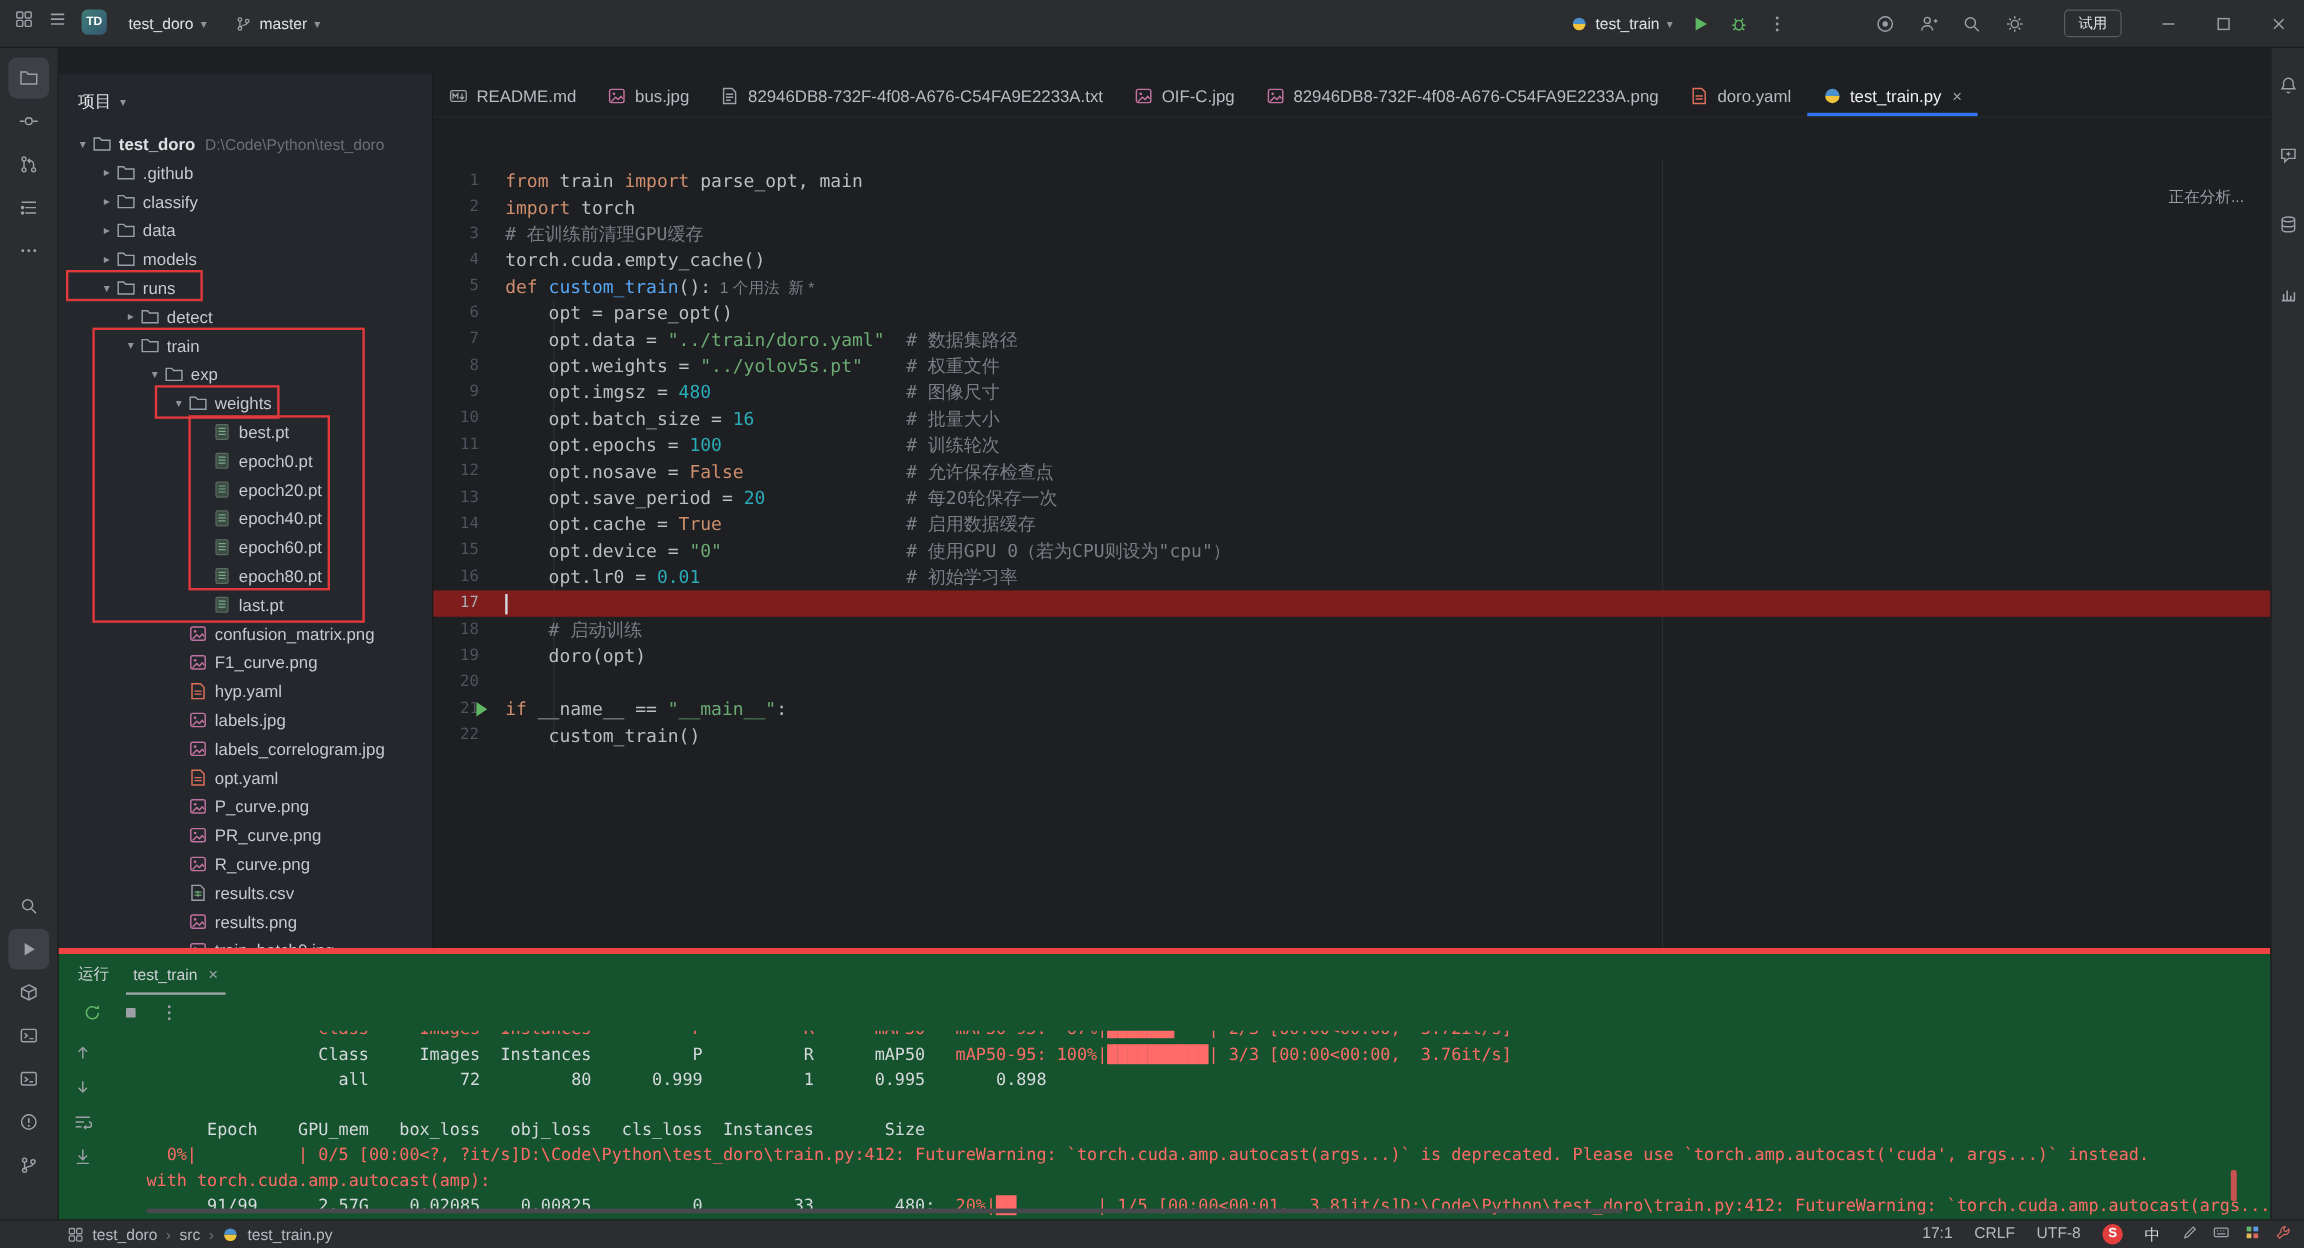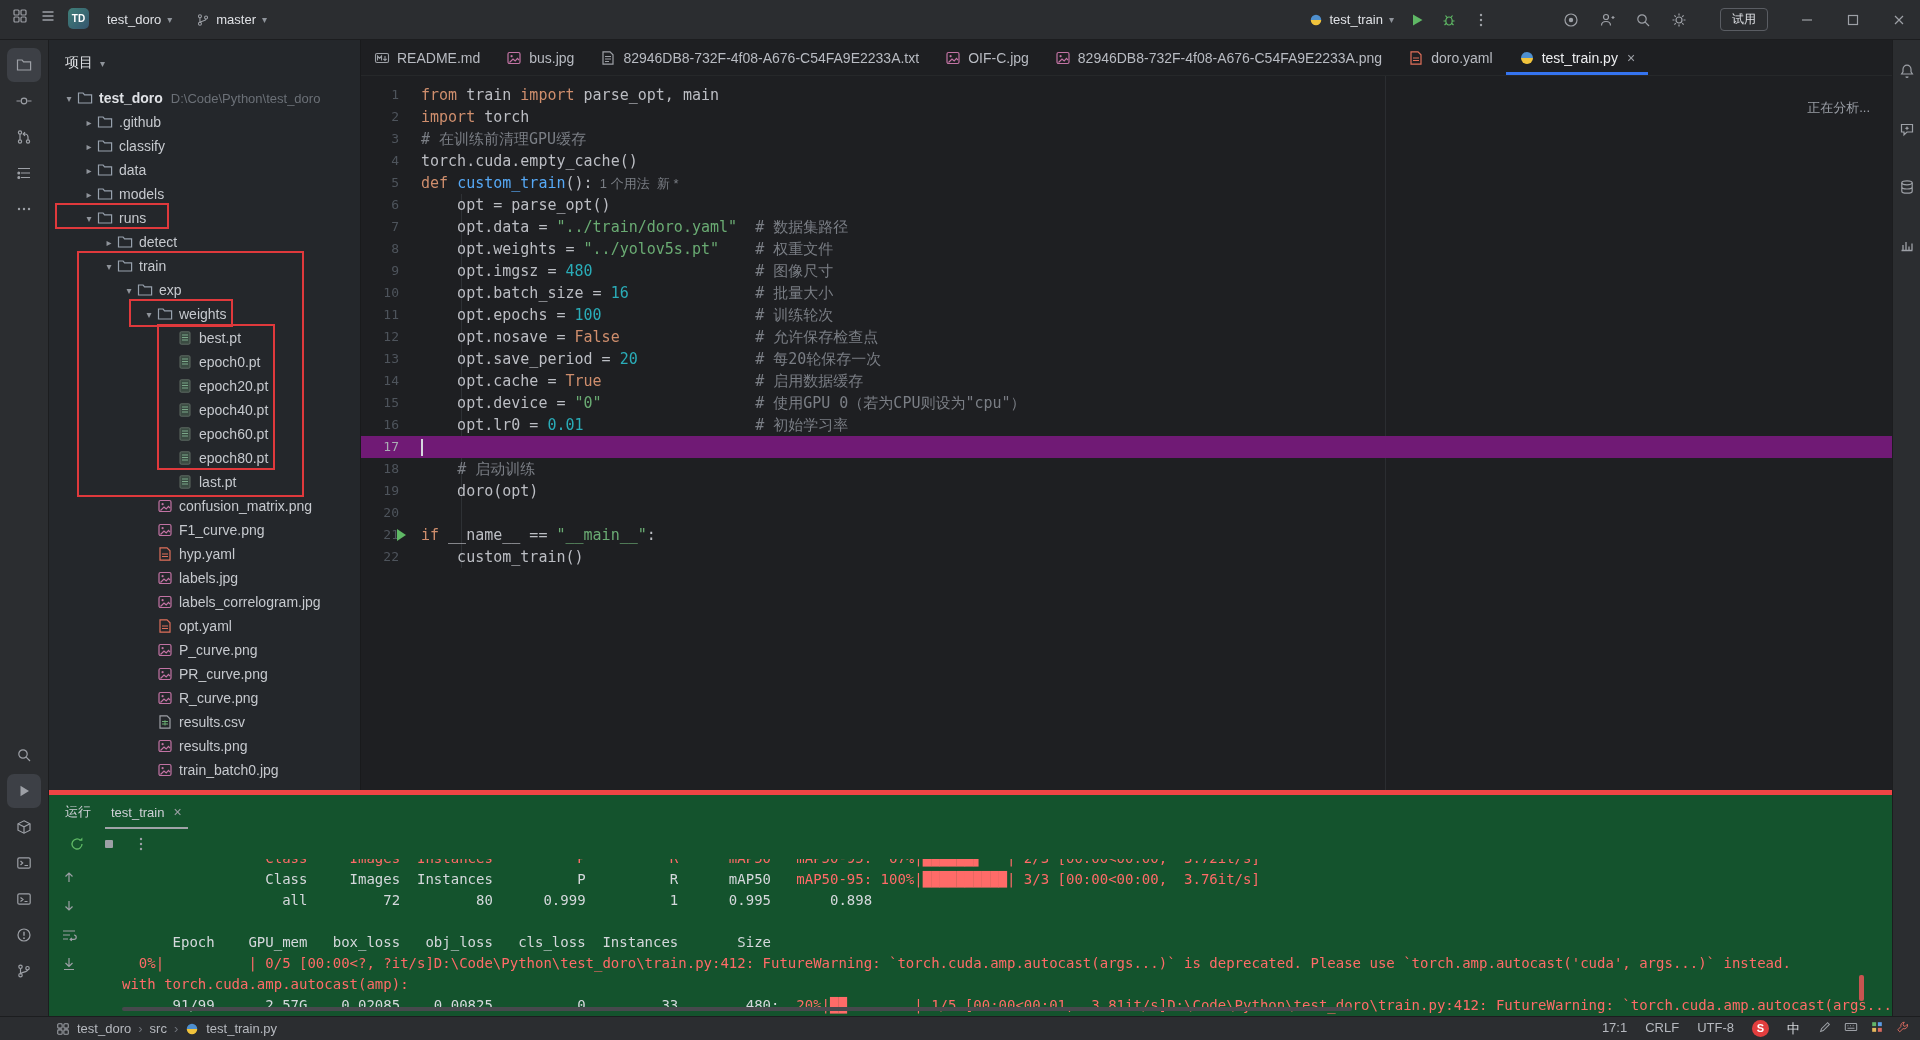--- a/index.html
+++ b/index.html
@@ -25,45 +25,45 @@
   .win-btn{width:42px;height:40px;display:flex;align-items:center;justify-content:center;color:#CED0D6;}
   #run-actions{display:flex;align-items:center;gap:2px;margin-right:56px;}
 
   
   #body-row{display:flex;height:976px;}
   #left-strip{width:49px;background:#2B2D30;border-right:1px solid #1C1D1F;display:flex;flex-direction:column;padding:6px 0 26px 0;flex:none;}
   #right-strip{width:28px;background:#2B2D30;border-left:1px solid #1C1D1F;display:flex;flex-direction:column;align-items:center;padding-top:14px;gap:24px;flex:none;}
   .sbtn{width:34px;height:34px;margin:2px auto;display:flex;align-items:center;justify-content:center;border-radius:7px;color:#A8ACB3;}
   .sbtn.active{background:#3D4046;color:#DFE1E5;}
   #strip-bottom{margin-top:auto;}
-  #main-col{flex:1;display:flex;flex-direction:column;min-width:0;}
+  #main-col{flex:1;display:flex;flex-direction:column;min-width:0;margin-top:22px;}
   #upper-row{height:750px;display:flex;min-height:0;}
 
   
   #project-panel{width:312px;flex:none;background:#24272B;border-right:1px solid #191A1C;position:relative;overflow:hidden;}
   .panel-header{height:46px;display:flex;align-items:center;gap:7px;padding:0 16px;color:#DFE1E5;font-size:14px;}
   .trow{height:24px;display:flex;align-items:center;color:#C6C9CE;font-size:14px;white-space:nowrap;}
   .trow.bold .tlabel{font-weight:bold;color:#DFE1E5;}
   .chev{width:16px;flex:none;color:#8F949B;font-size:10px;text-align:center;}
   .trow .icon{margin-right:6px;}
   .icon.folder{color:#97A1AD;}
   .thint{margin-left:8px;color:#6B7077;font-size:13px;}
   .anno{position:absolute;border:2px solid #E0393C;pointer-events:none;z-index:5;}
 
   
-  #editor-col{flex:1;display:flex;flex-direction:column;min-width:0;background:#1E1F22;}
+  #editor-col{flex:1;display:flex;flex-direction:column;min-width:0;background:#1E1F22;gap:34px;}
   #tabbar{height:36px;display:flex;align-items:stretch;border-bottom:1px solid #26282A;flex:none;overflow:hidden;}
   .tab{display:inline-flex;align-items:center;gap:7px;padding:0 13px;font-size:14px;color:#B8BBC2;position:relative;white-space:nowrap;}
   .tab.active{color:#EDEEF0;}
   .tab.active::after{content:"";position:absolute;left:0;right:0;bottom:0;height:3px;background:#3574F0;}
   .tab-close{color:#9DA0A6;font-size:14px;margin-left:2px;}
   #editor{position:relative;flex:1;overflow:hidden;}
   #code{position:absolute;inset:0;padding-top:8px;}
   .cl{display:flex;height:22px;position:relative;}
-  .cl.current{background:#701a75;}
+  .cl.current{background:#7f1d1d;}
   .gut{width:60px;flex:none;text-align:right;padding-right:22px;font:13px/22px "DejaVu Sans Mono",monospace;color:#4E545C;position:relative;}
   .cl.current .gut{color:#A9ADB4;}
   .runarrow{position:absolute;left:36px;top:5px;width:0;height:0;border-left:9px solid #5FB865;border-top:6px solid transparent;border-bottom:6px solid transparent;}
   .ct{white-space:pre;font:15px/22px "DejaVu Sans Mono",monospace;color:#BCBEC4;}
   .ct .k{color:#CF8E6D;} .ct .s{color:#6AAB73;} .ct .n{color:#2AACB8;} .ct .c{color:#7A7E85;}
   .ct .f{color:#56A8F5;} .ct .d{color:#BCBEC4;}
   .ct .h{color:#7A7E85;font:13px/22px "Liberation Sans",sans-serif;}
   .caret-bar{display:inline-block;width:2px;height:17px;background:#D5D8DD;vertical-align:text-bottom;}
   .vguide{position:absolute;top:0;bottom:0;left:1024px;width:1px;background:#2B2D31;}
   .indent-guide{position:absolute;left:100px;top:118px;height:374px;width:1px;background:#2E3135;}

